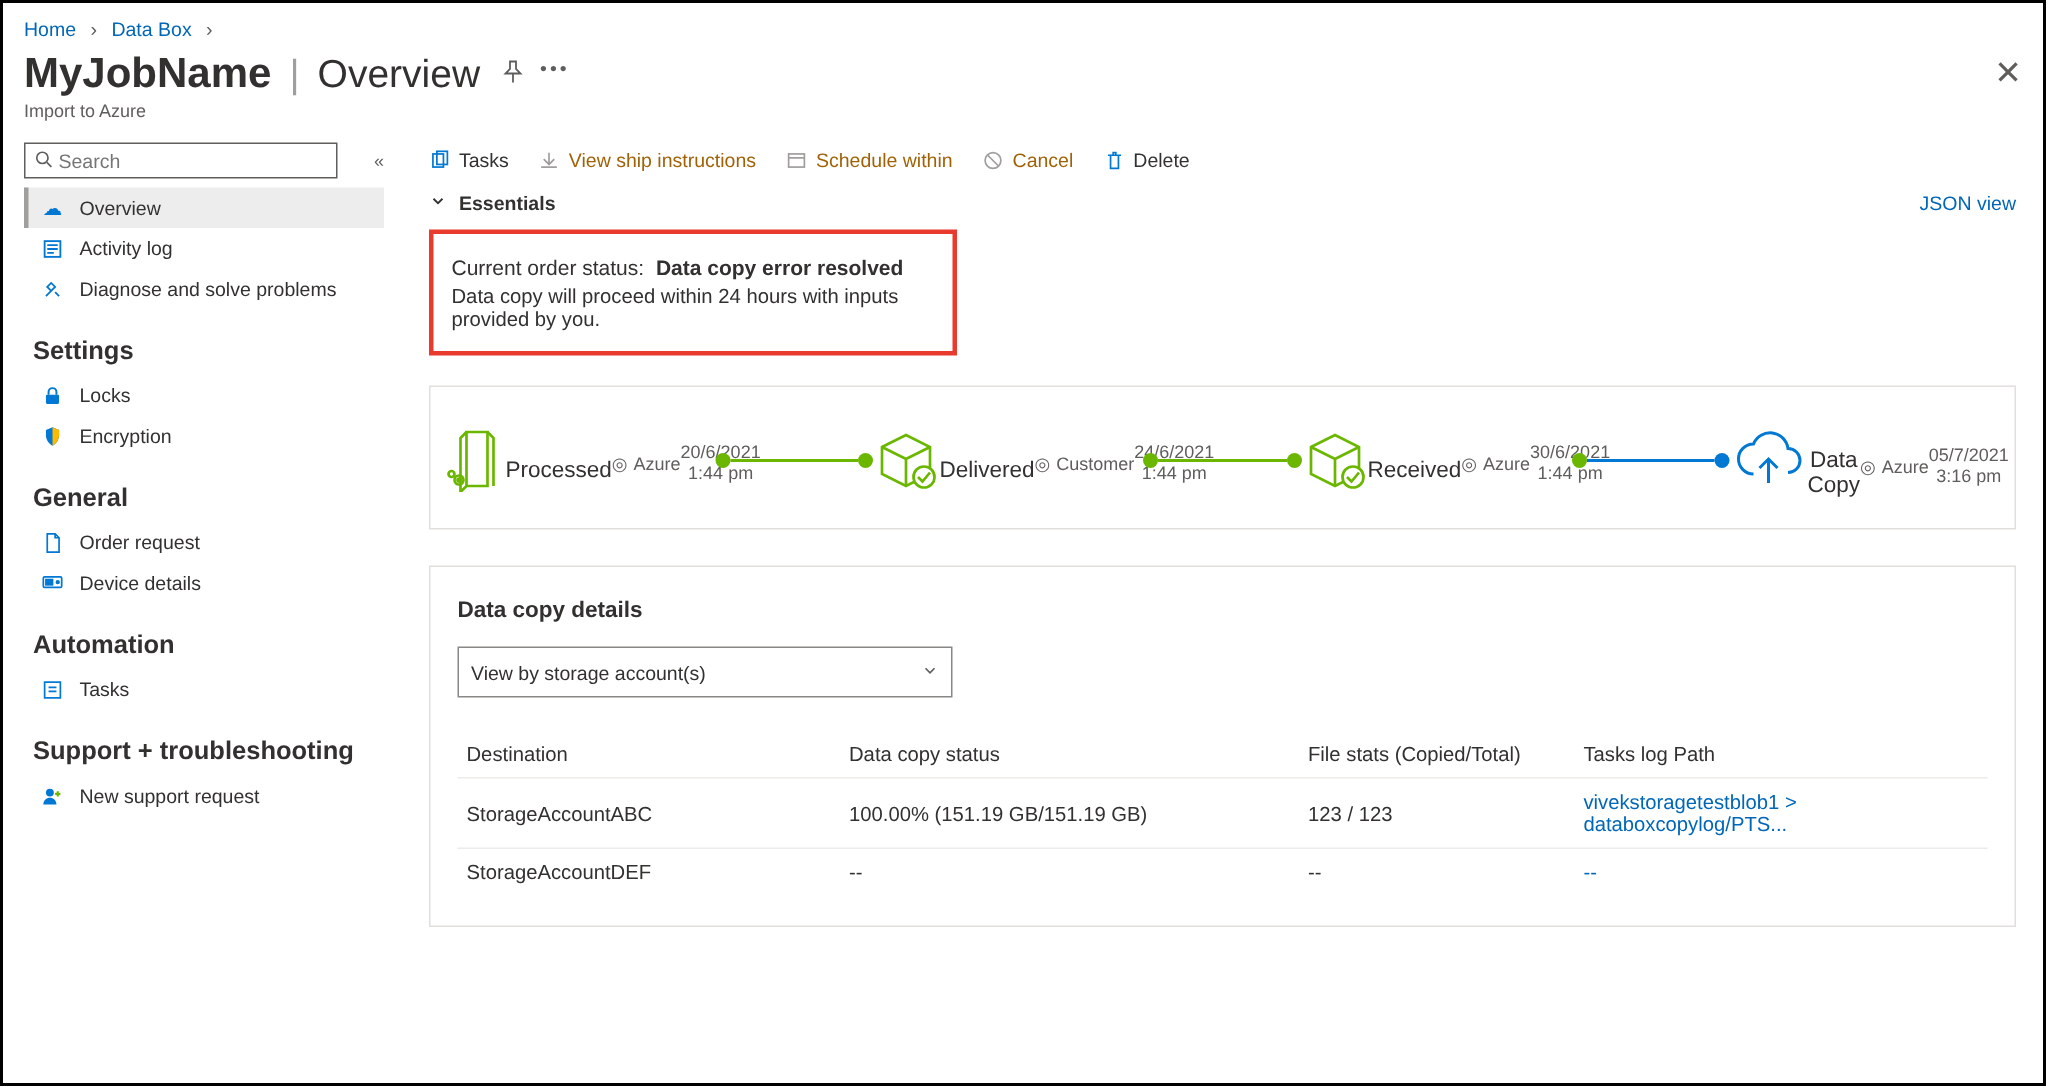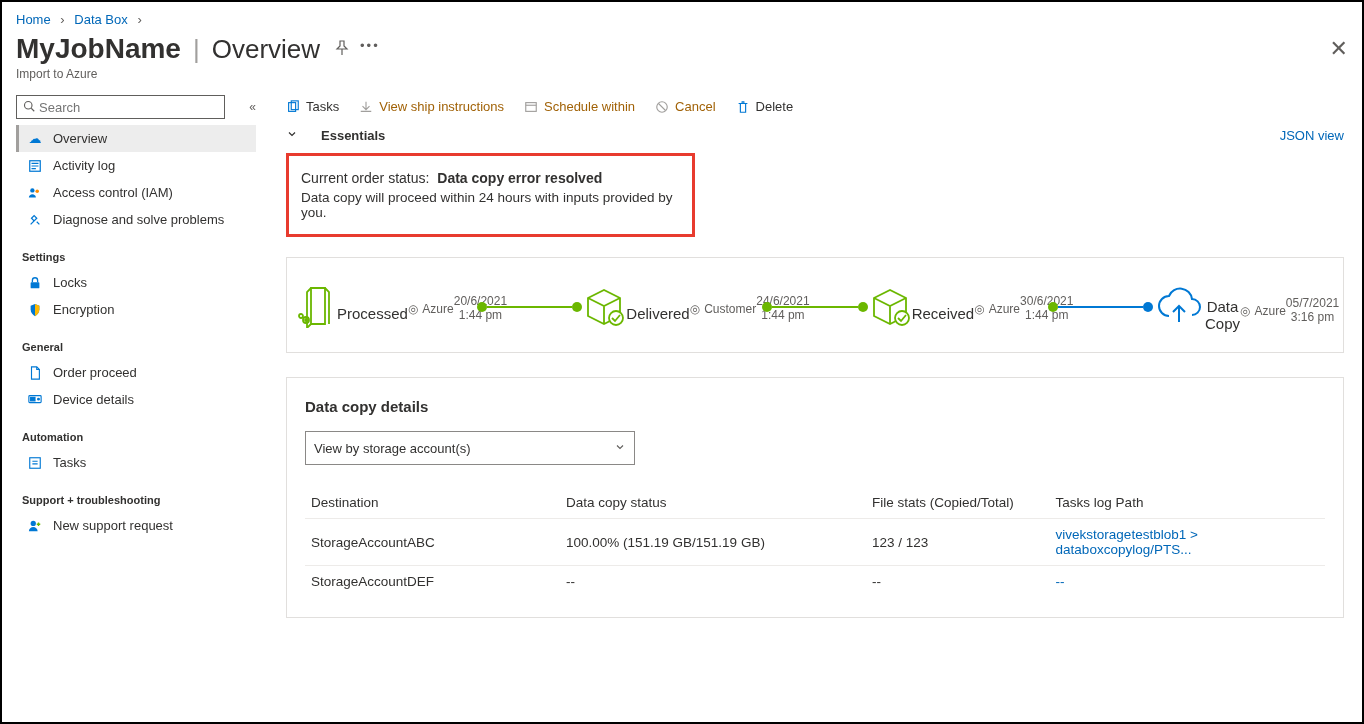--- a/index.html
+++ b/index.html
@@ -23,33 +23,33 @@
   .layout { display:flex; height:calc(100% - 90px); }
   .sidebar { width:240px; flex-shrink:0; }
   .search-row { display:flex; align-items:center; gap:24px; margin-bottom:6px;}
   .search { flex:1; display:flex; align-items:center; border:1px solid #605e5c; height:24px; padding:0 6px; background:#fff;}
   .search input { border:none; outline:none; font-size:13px; width:100%; }
   .collapse-caret { color:#605e5c; cursor:pointer; font-size:12px; }
   .nav { margin-top:4px; }
   .nav-item { display:flex; align-items:center; gap:10px; padding:6px 8px; cursor:pointer; border-left:3px solid transparent; }
   .nav-item.active { background:#ededed; border-left-color:#a19f9d; }
   .nav-item .ni-icon { width:16px; display:flex; justify-content:center; }
-  .nav-section { font-weight:600; font-size:11px; margin:18px 0 6px 6px; }
+  .nav-section { font-weight:600; font-size:17px; margin:18px 0 6px 6px; }
   
   .main { flex:1; padding-left:30px; padding-right:4px; overflow:hidden; }
   .toolbar { display:flex; gap:20px; align-items:center; padding:4px 0 10px 0; }
   .tbtn { display:flex; align-items:center; gap:6px; cursor:pointer; font-size:13px; }
   .tbtn.disabled { color:#a16207; cursor:default; }
   .tbtn svg { width:14px; height:14px; }
-  .essentials-row { display:flex; align-items:center; gap:23px; padding:4px 0 10px 0;}
+  .essentials-row { display:flex; align-items:center; gap:8px; padding:4px 0 10px 0;}
   .chev { display:inline-block; transform:rotate(0deg); }
   .ess-label { font-weight:600; font-size:13px; }
   .json-view { margin-left:auto; color:#0067b8; cursor:pointer; font-size:13px; }
   
-  .status-box { border:3px solid #e83b2e; padding:14px 12px; margin-bottom:20px; width:409px;}
+  .status-box { border:3px solid #e83b2e; padding:14px 12px; margin-bottom:20px; width:352px;}
   .status-line1 { font-size:14px; margin-bottom:4px;}
   .status-line1 .lbl { margin-right:4px;}
   .status-line1 .val { font-weight:700;}
   .status-line2 { font-size:13.5px; }
   
   .card { border:1px solid #e1dfdd; padding:26px 10px 20px 10px; margin-bottom:24px;}
   .steps { display:flex; align-items:flex-start; justify-content:space-around; position:relative;}
   .step { display:flex; align-items:center; width:180px; text-align:center;}
   .step-icon { height:44px; display:flex; align-items:center; justify-content:center;}
   .step-title { margin-top:14px; font-size:15px; }
@@ -123,30 +123,20 @@
         <div class="nav-item">
           <span class="ni-icon c-blue">
             <svg width="14" height="14" viewBox="0 0 16 16" fill="none" stroke="#0078d4" stroke-width="1.4">
                 <rect x="2" y="2" width="12" height="12"></rect>
                 <path d="M4 5h8M4 8h8M4 11h5"></path>
               </svg>
           </span>
           <span>Activity log</span>
         </div>
         <div class="nav-item">
-          <span class="ni-icon">
-            <svg width="14" height="14" viewBox="0 0 16 16">
-                <circle cx="5" cy="5" r="2.5" fill="#0078d4"></circle>
-                <circle cx="10.5" cy="6" r="2" fill="#ff8c00"></circle>
-                <path d="M1 13c0-2 2-3.5 4-3.5s4 1.5 4 3.5" fill="#0078d4"></path>
-              </svg>
-          </span>
-          <span>Access control (IAM)</span>
-        </div>
-        <div class="nav-item">
           <span class="ni-icon c-blue">
             <svg width="14" height="14" viewBox="0 0 16 16" fill="none" stroke="#0078d4" stroke-width="1.4">
                 <path d="M3 13l7-7m-6 0l3-3 3 3-3 3zM10 10l3 3"></path>
               </svg>
           </span>
           <span>Diagnose and solve problems</span>
         </div>
 
         <div class="nav-section">Settings</div>
         <div class="nav-item">
@@ -169,21 +159,21 @@
         </div>
 
         <div class="nav-section">General</div>
         <div class="nav-item">
           <span class="ni-icon c-blue">
             <svg width="14" height="14" viewBox="0 0 16 16" fill="none" stroke="#0078d4" stroke-width="1.3">
                 <path d="M4 1h6l3 3v11H4z"></path>
                 <path d="M10 1v3h3"></path>
               </svg>
           </span>
-          <span>Order proceed</span>
+          <span>Order request</span>
         </div>
         <div class="nav-item">
           <span class="ni-icon c-blue">
             <svg width="14" height="14" viewBox="0 0 16 16" fill="none" stroke="#0078d4" stroke-width="1.3">
                 <rect x="1" y="3" width="14" height="8" rx="1"></rect>
                 <rect x="3" y="5" width="5" height="4" fill="#0078d4"></rect>
                 <circle cx="12" cy="7" r="1" fill="#0078d4"></circle>
               </svg>
           </span>
           <span>Device details</span>

